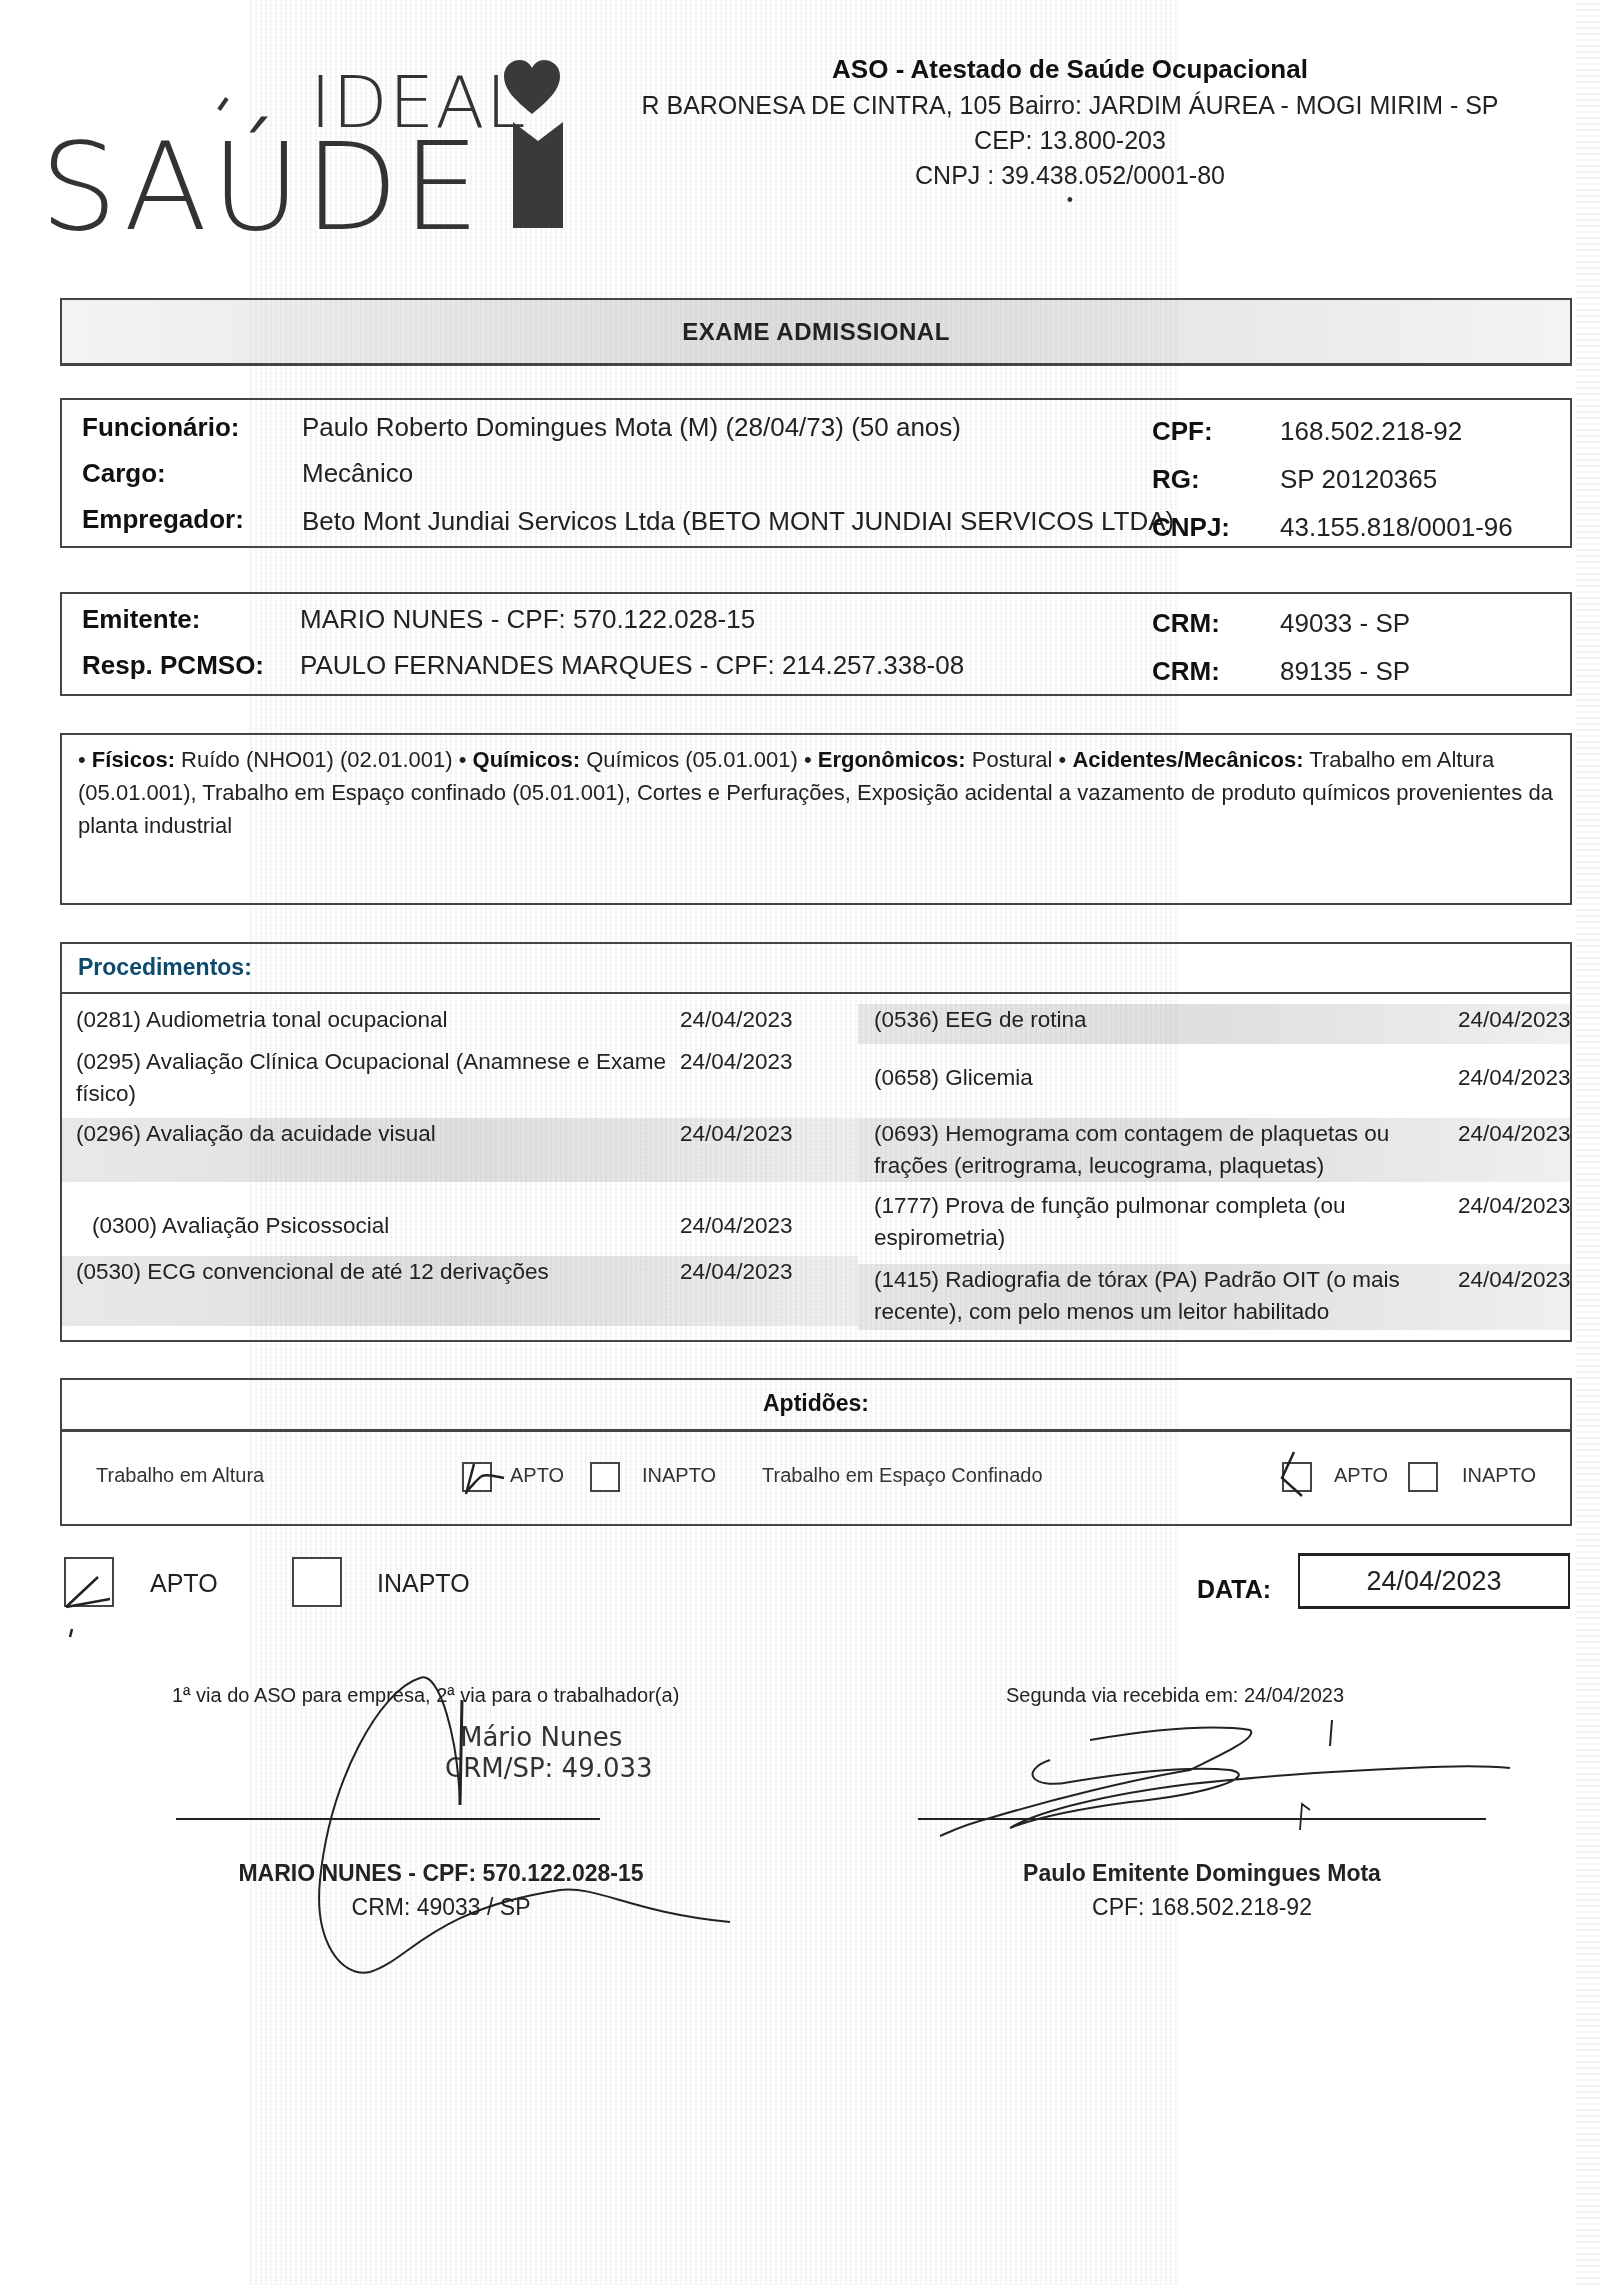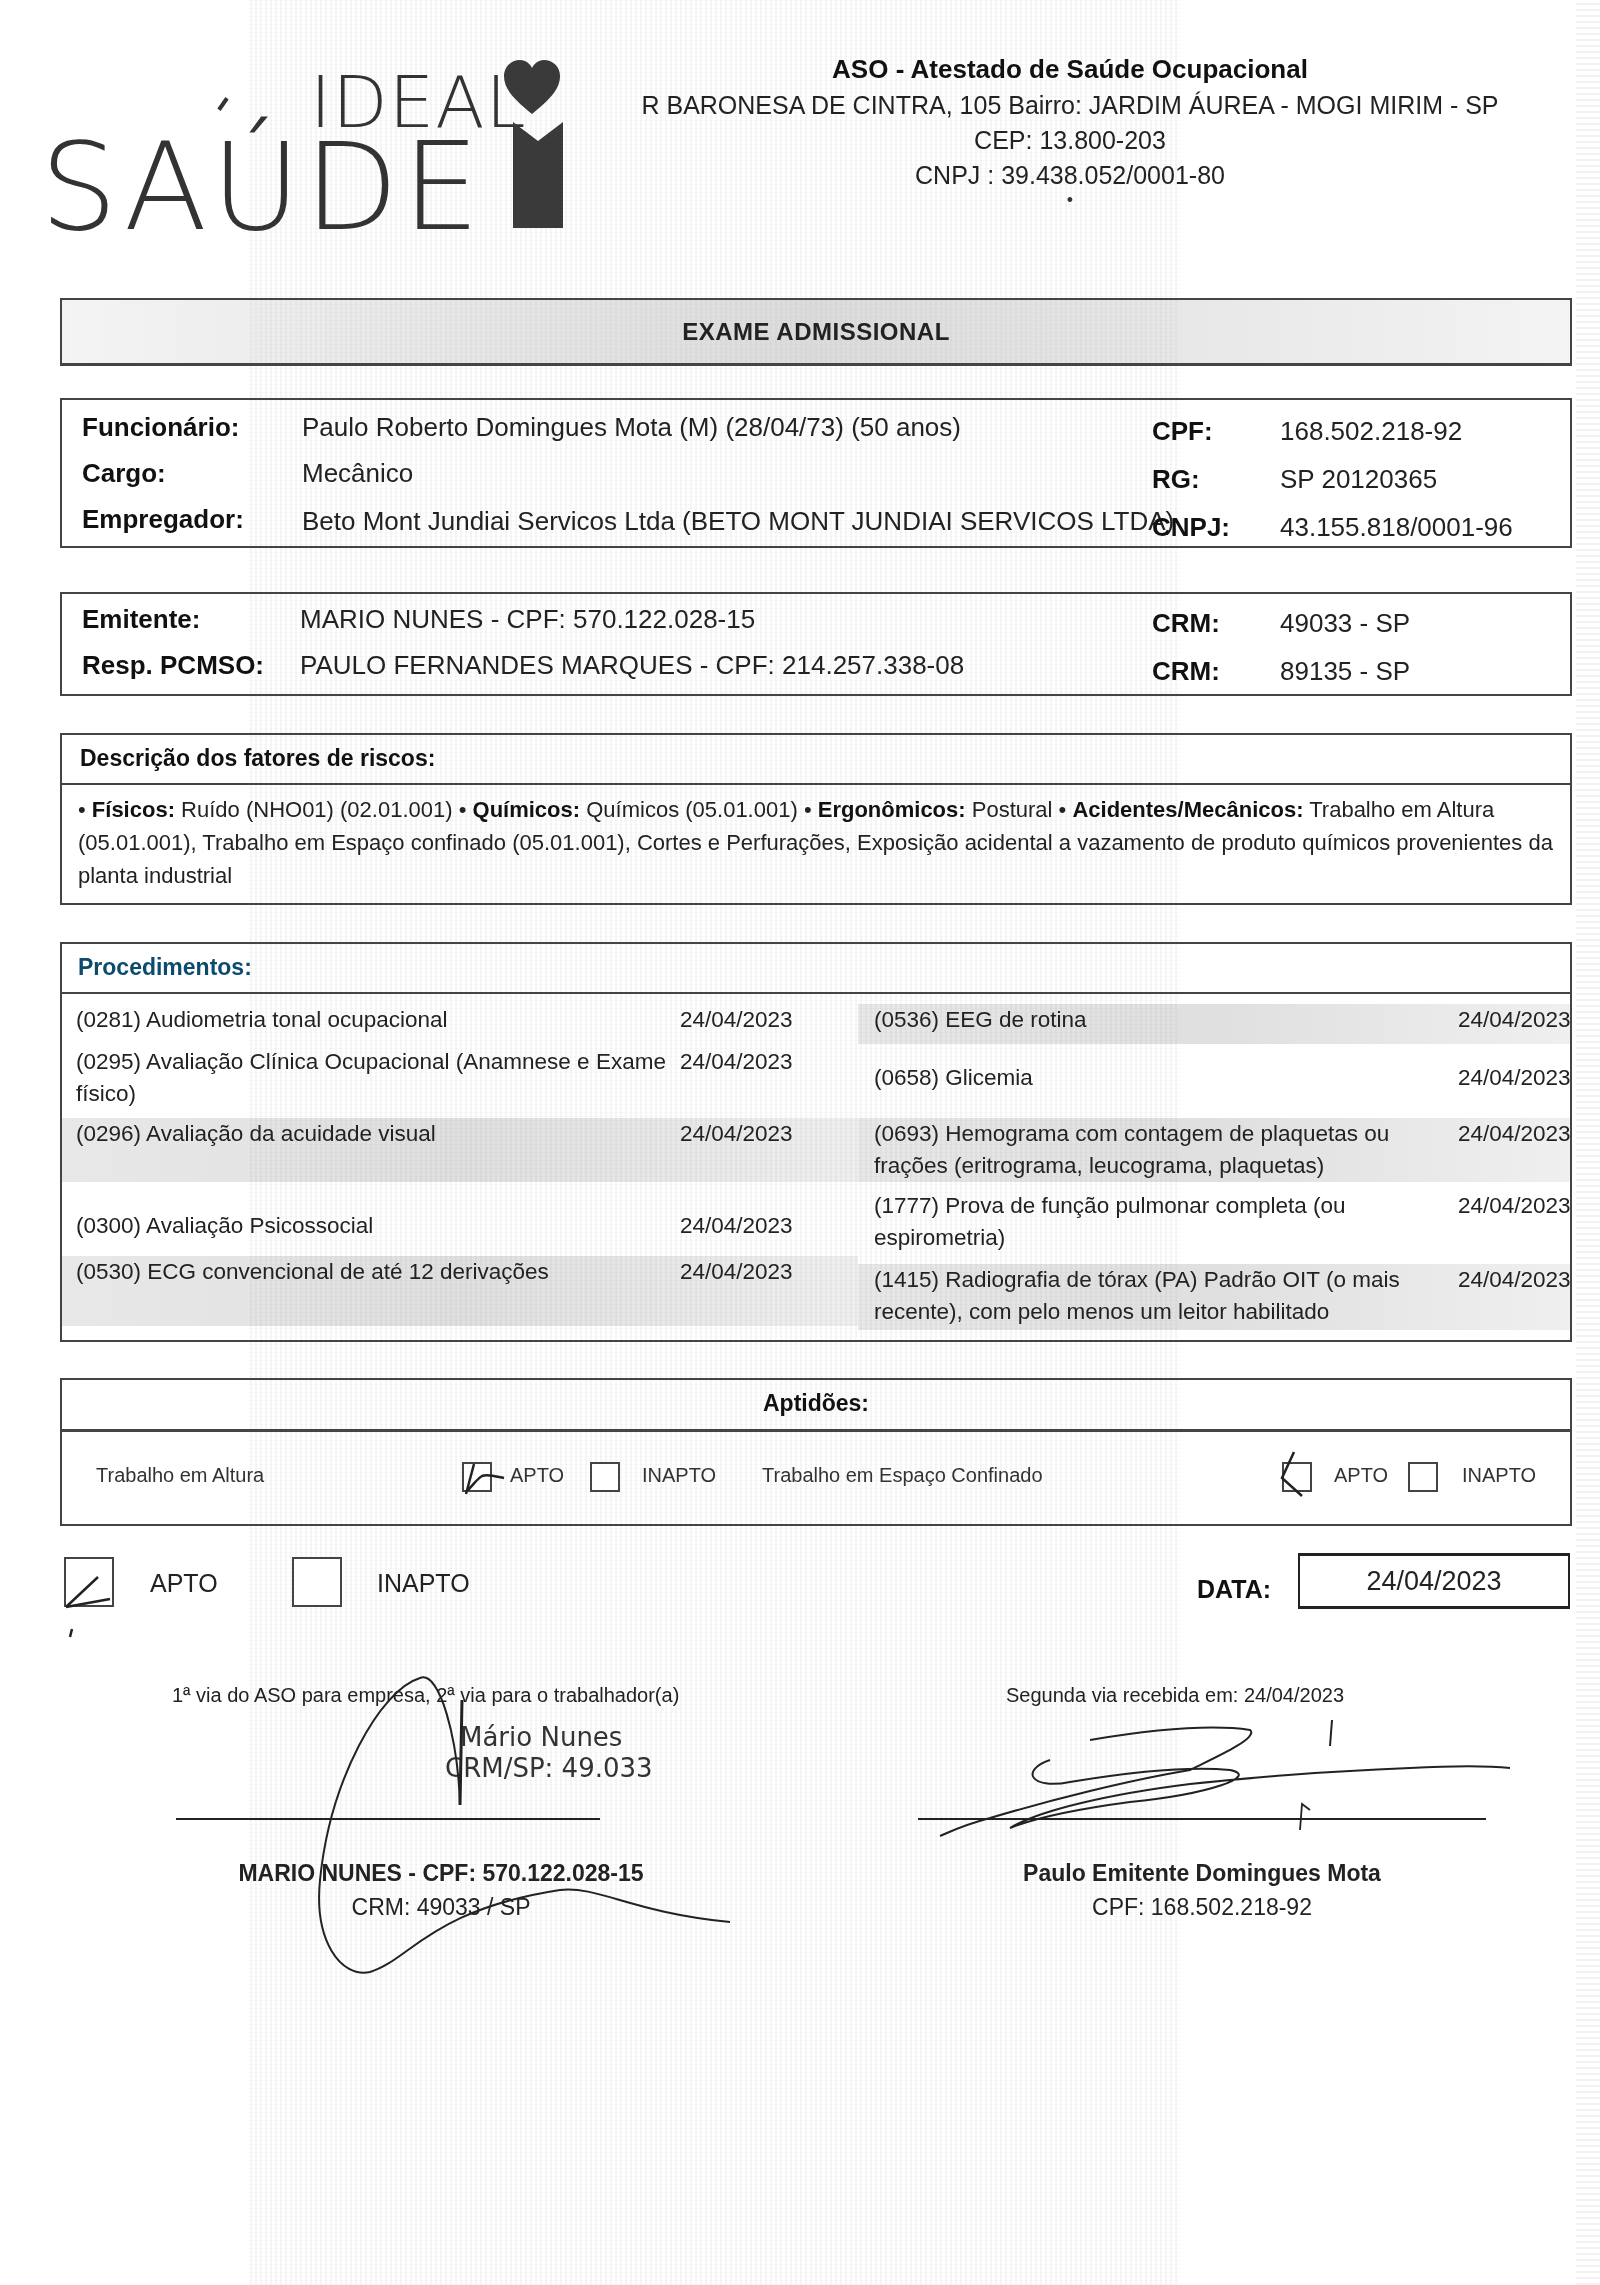--- a/index.html
+++ b/index.html
@@ -154,21 +154,20 @@
   <div class="row" style="left:238px; top:10px;">MARIO NUNES - CPF: 570.122.028-15</div>
   <div class="row lbl" style="left:20px; top:56px;">Resp. PCMSO:</div>
   <div class="row" style="left:238px; top:56px;">PAULO FERNANDES MARQUES - CPF: 214.257.338-08</div>
   <div class="row lbl" style="left:1090px; top:14px;">CRM:</div>
   <div class="row" style="left:1218px; top:14px;">49033 - SP</div>
   <div class="row lbl" style="left:1090px; top:62px;">CRM:</div>
   <div class="row" style="left:1218px; top:62px;">89135 - SP</div>
 </div>
 
 <div class="box risk-box">
-  <div class="risk-head">Descrição dos fatores de riscos:</div>
   <div class="risk-body">
     <span>•</span>
     <b>Físicos:</b>
     <span>Ruído (NHO01) (02.01.001)</span>
     <span>•</span>
     <b>Químicos:</b>
     <span>Químicos (05.01.001)</span>
     <span>•</span>
     <b>Ergonômicos:</b>
     <span>Postural</span>
@@ -188,21 +187,21 @@
     </div>
     <div class="proc-item" style="left:14px; top:52px; width:780px; height:68px;">
       <span class="name" style="width:590px;">(0295) Avaliação Clínica Ocupacional (Anamnese e Exame físico)</span>
       <span class="date" style="left:604px;">24/04/2023</span>
     </div>
     <div class="proc-item shade" style="left:0; top:124px; width:796px; height:64px; padding-left:14px;">
       <span class="name" style="left:14px; width:580px;">(0296) Avaliação da acuidade visual</span>
       <span class="date" style="left:618px;">24/04/2023</span>
     </div>
     <div class="proc-item" style="left:14px; top:216px; width:780px; height:36px;">
-      <span class="name" style="width:580px;">(0300) Avaliação Psicossocial</span>
+      <span class="name" style="width:580px;margin-left:16px;">(0300) Avaliação Psicossocial</span>
       <span class="date" style="left:604px;">24/04/2023</span>
     </div>
     <div class="proc-item shade" style="left:0; top:262px; width:796px; height:70px;">
       <span class="name" style="left:14px; width:580px;">(0530) ECG convencional de até 12 derivações</span>
       <span class="date" style="left:618px;">24/04/2023</span>
     </div>
 
     <div class="proc-item shade" style="left:796px; top:10px; width:712px; height:40px;">
       <span class="name" style="left:16px; width:520px;">(0536) EEG de rotina</span>
       <span class="date" style="left:600px;">24/04/2023</span>

